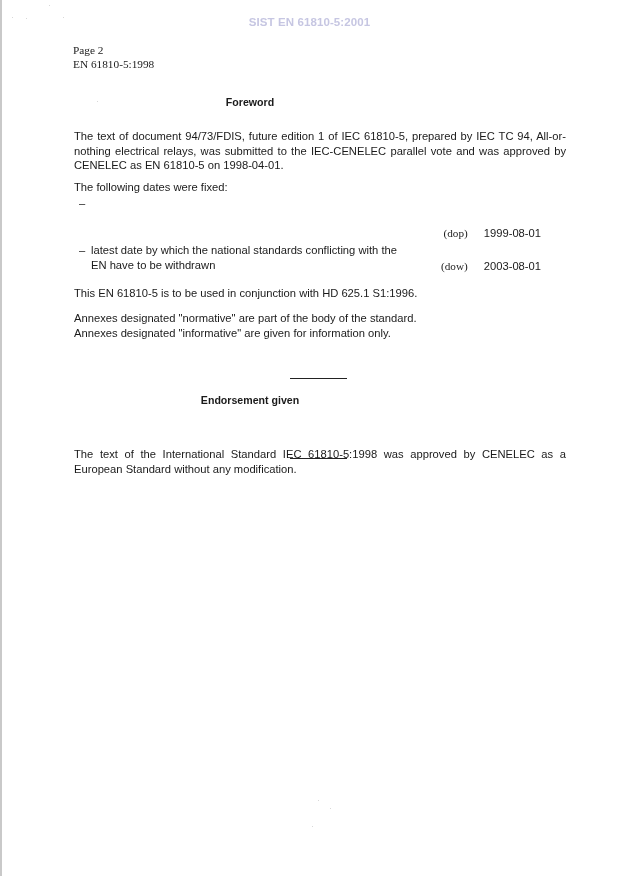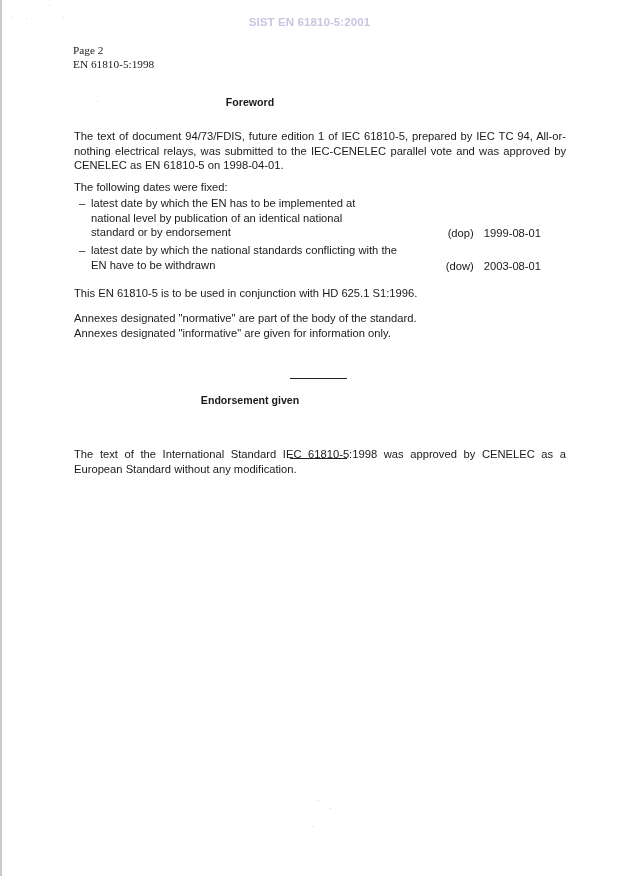--- a/index.html
+++ b/index.html
@@ -10,21 +10,21 @@
                font-weight: bold; font-size: 11.5px; color: #c6c6e2; letter-spacing: 0.1px; margin-top: 15px; }
   .page-header { position: absolute; left: 73px; top: 43px; line-height: 14px; font-size: 11.3px; font-family: Liberation Serif, serif; }
   .section-title { position: absolute; left: 0; width: 500px; text-align: center; font-weight: bold; font-size: 10.6px; }
   .para { position: absolute; left: 74px; width: 492px; line-height: 14.5px; }
   .justify { text-align: justify; text-align-last: left; }
   .list { position: absolute; left: 79px; width: 470px; }
   .list-item { position: relative; line-height: 14.5px; }
   .dash { position: absolute; left: 0; top: 0; }
   .item-text { margin-left: 12px; width: 310px; }
   .item-date { position: absolute; right: 8px; bottom: 0; white-space: nowrap; }
-  .item-date .code { display: inline-block; margin-right: 10px; }
+  .item-date .code { display: inline-block; margin-right: 16px; font-family: Liberation Serif, serif; }
   .rule { position: absolute; left: 290px; width: 57px; height: 1px; background: #222; }
   .speck { position: absolute; background: #d8d8d8; width: 1px; height: 1px; }
 </style>
 </head>
 <body>
 
 <div class="left-edge"></div>
 
 <div class="watermark">SIST EN 61810-5:2001</div>
 
@@ -35,21 +35,20 @@
 
 <div class="section-title" style="top:96px;">Foreword</div>
 
 <div class="para justify" style="top:129px;">The text of document 94/73/FDIS, future edition 1 of IEC 61810-5, prepared by IEC TC 94, All-or-nothing electrical relays, was submitted to the IEC-CENELEC parallel vote and was approved by CENELEC as EN 61810-5 on 1998-04-01.</div>
 
 <div class="para" style="top:180px;">The following dates were fixed:</div>
 
 <div class="list" style="top:196px;">
   <div class="list-item" style="height:44px;">
     <span class="dash">–</span>
-    <div class="item-text" style="width:290px;">latest date by which the EN has to be implemented at national level by publication of an identical national standard or by endorsement</div>
     <div class="item-date">
       <span class="code">(dop)</span><span>1999-08-01</span>
     </div>
   </div>
   <div class="list-item" style="height:30px; margin-top:3px;">
     <span class="dash">–</span>
     <div class="item-text">latest date by which the national standards conflicting with the EN have to be withdrawn</div>
     <div class="item-date">
       <span class="code">(dow)</span><span>2003-08-01</span>
     </div>

